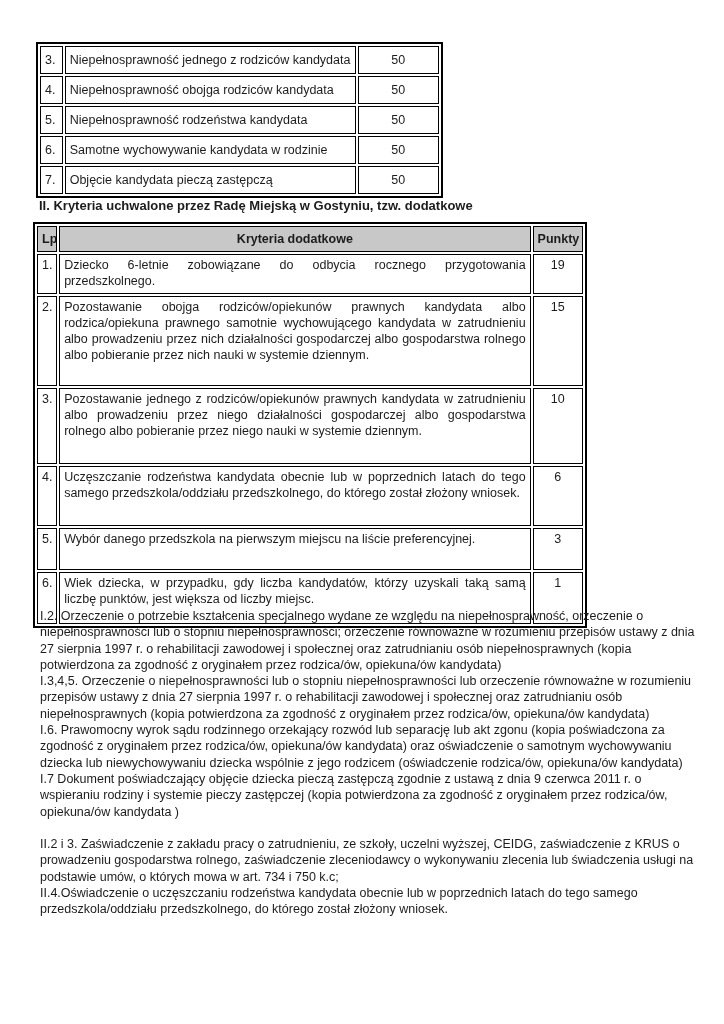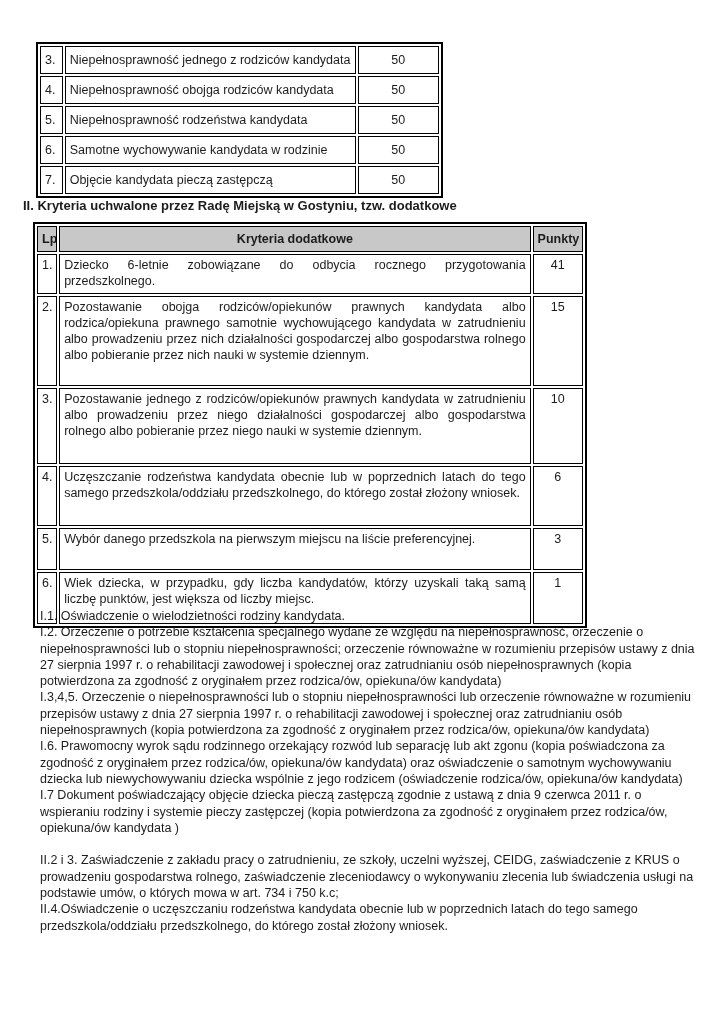--- a/index.html
+++ b/index.html
@@ -48,21 +48,21 @@
   .table1 .col-crit { width: 282px; }
   .table1 .col-pts  { width: 79px; }
   .table1 td { height: 22px; vertical-align: middle; }
   .table1 .cell-lp   { text-align: left; }
   .table1 .cell-crit { text-align: left; margin-top: 40px; }
   .table1 .cell-pts  { text-align: center; }
 
   
   .section-heading {
     position: absolute;
-    left: 23px;
+    left: 39px;
     top: 198px;
     width: 640px;
     font-size: 13px;
     font-weight: bold;
   }
 
   
   .table2 {
     position: absolute;
     left: 33px;
@@ -168,21 +168,21 @@
       <tr>
         <th class="cell-lp">Lp.</th>
         <th class="cell-crit">Kryteria dodatkowe</th>
         <th class="cell-pts">Punkty</th>
       </tr>
     </thead>
     <tbody>
       <tr class="r1">
         <td class="cell-lp">1.</td>
         <td class="cell-crit">Dziecko 6-letnie zobowiązane do odbycia rocznego przygotowania przedszkolnego.</td>
-        <td class="cell-pts">41</td>
+        <td class="cell-pts">19</td>
       </tr>
       <tr class="r2">
         <td class="cell-lp">2.</td>
         <td class="cell-crit">Pozostawanie obojga rodziców/opiekunów prawnych kandydata albo rodzica/opiekuna prawnego samotnie wychowującego kandydata w zatrudnieniu albo prowadzeniu przez nich działalności gospodarczej albo gospodarstwa rolnego albo pobieranie przez nich nauki w systemie dziennym.</td>
         <td class="cell-pts">15</td>
       </tr>
       <tr class="r3">
         <td class="cell-lp">3.</td>
         <td class="cell-crit">Pozostawanie jednego z rodziców/opiekunów prawnych kandydata w zatrudnieniu albo prowadzeniu przez niego działalności gospodarczej albo gospodarstwa rolnego albo pobieranie przez niego nauki w systemie dziennym.</td>
         <td class="cell-pts">10</td>
@@ -201,21 +201,20 @@
         <td class="cell-lp">6.</td>
         <td class="cell-crit">Wiek dziecka, w przypadku, gdy liczba kandydatów, którzy uzyskali taką samą liczbę punktów, jest większa od liczby miejsc.</td>
         <td class="cell-pts">1</td>
       </tr>
     </tbody>
   </table>
 
   <div class="docs">
 
     <div class="group1">
-      <p>I.1. Oświadczenie o wielodzietności rodziny kandydata.</p>
       <p>I.2. Orzeczenie o potrzebie kształcenia specjalnego wydane ze względu na niepełnosprawność, orzeczenie o niepełnosprawności lub o stopniu niepełnosprawności; orzeczenie równoważne w rozumieniu przepisów ustawy z dnia 27 sierpnia 1997 r. o rehabilitacji zawodowej i społecznej oraz zatrudnianiu osób niepełnosprawnych (kopia potwierdzona za zgodność z oryginałem przez rodzica/ów, opiekuna/ów kandydata)</p>
       <p>I.3,4,5. Orzeczenie o niepełnosprawności lub o stopniu niepełnosprawności lub orzeczenie równoważne w rozumieniu przepisów ustawy z dnia 27 sierpnia 1997 r. o rehabilitacji zawodowej i społecznej oraz zatrudnianiu osób niepełnosprawnych (kopia potwierdzona za zgodność z oryginałem przez rodzica/ów, opiekuna/ów kandydata)</p>
       <p>I.6. Prawomocny wyrok sądu rodzinnego orzekający rozwód lub separację lub akt zgonu (kopia poświadczona za zgodność z oryginałem przez rodzica/ów, opiekuna/ów kandydata) oraz oświadczenie o samotnym wychowywaniu dziecka lub niewychowywaniu dziecka wspólnie z jego rodzicem (oświadczenie rodzica/ów, opiekuna/ów kandydata)</p>
       <p>I.7 Dokument poświadczający objęcie dziecka pieczą zastępczą zgodnie z ustawą z dnia 9 czerwca 2011 r. o wspieraniu rodziny i systemie pieczy zastępczej (kopia potwierdzona za zgodność z oryginałem przez rodzica/ów, opiekuna/ów kandydata )</p>
     </div>
 
     <div class="group2">
       <p>II.2 i 3. Zaświadczenie z zakładu pracy o zatrudnieniu, ze szkoły, uczelni wyższej, CEIDG, zaświadczenie z KRUS o prowadzeniu gospodarstwa rolnego, zaświadczenie zleceniodawcy o wykonywaniu zlecenia lub świadczenia usługi na podstawie umów, o których mowa w art. 734 i 750 k.c;</p>
       <p>II.4.Oświadczenie o uczęszczaniu rodzeństwa kandydata obecnie lub w poprzednich latach do tego samego przedszkola/oddziału przedszkolnego, do którego został złożony wniosek.</p>
     </div>

